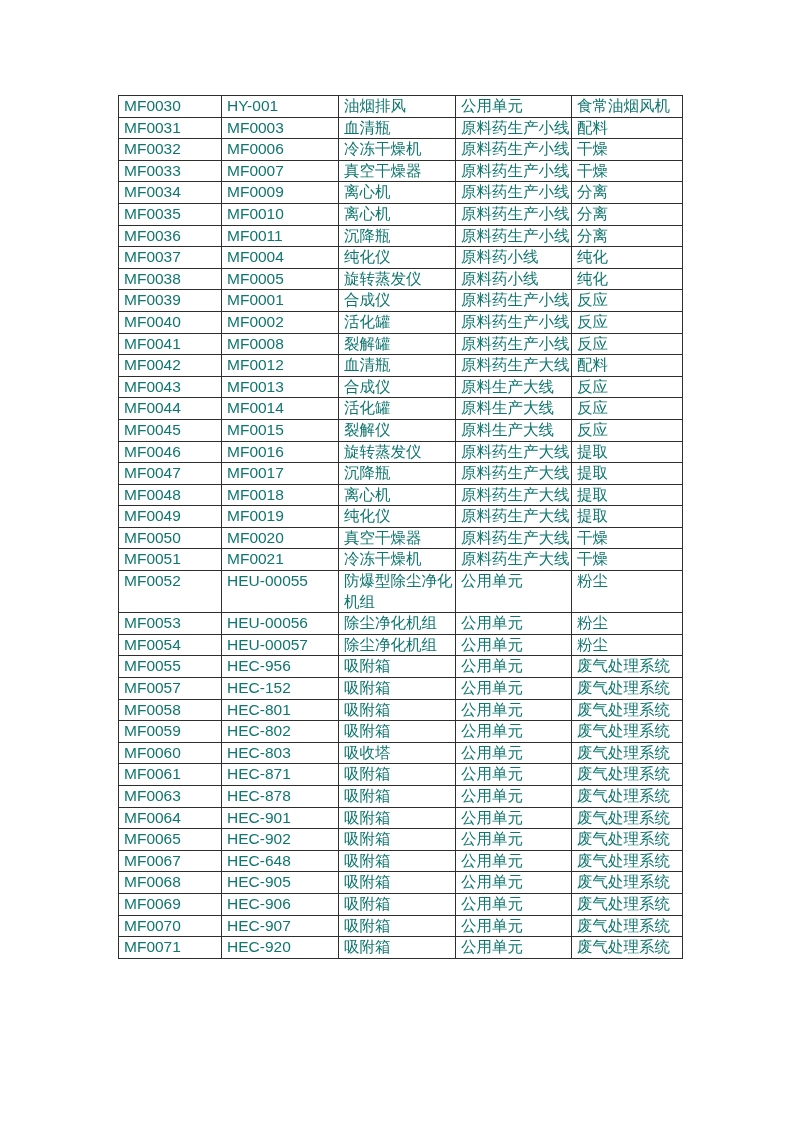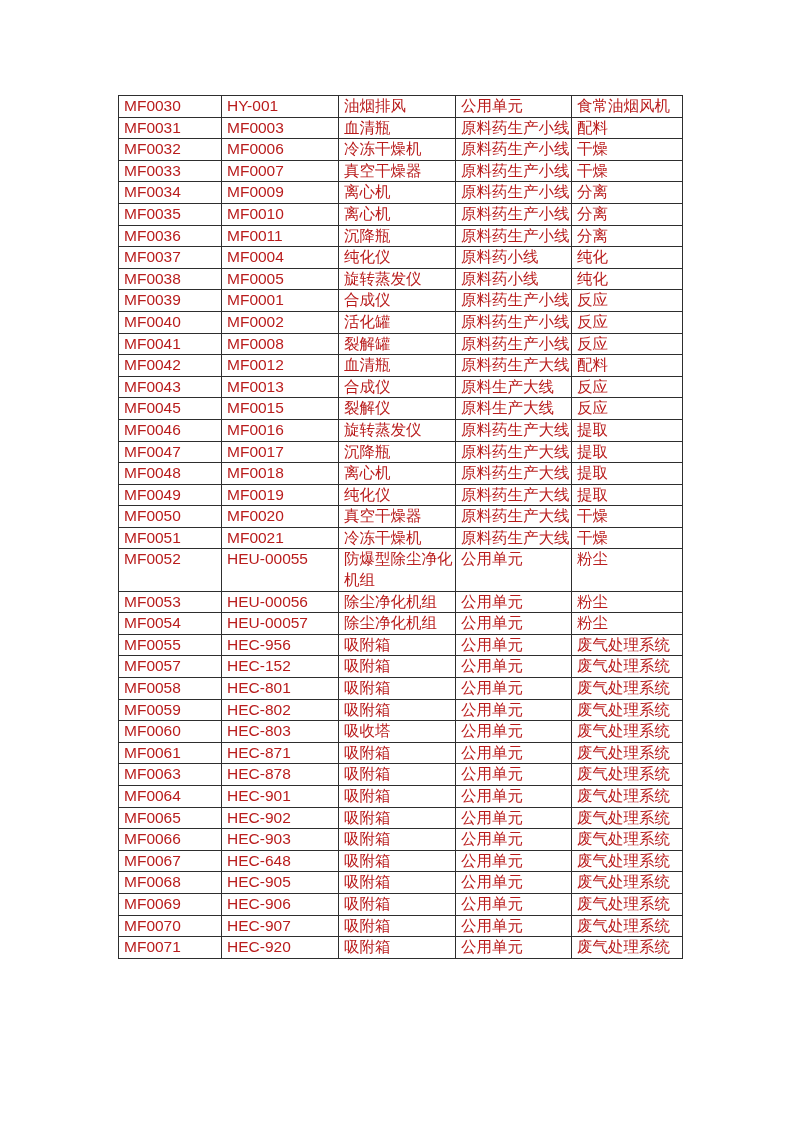--- a/index.html
+++ b/index.html
@@ -20,21 +20,21 @@
     position: absolute;
     left: 118px;
     top: 95px;
     width: 564px;
   }
   table.doc-table {
     border-collapse: collapse;
     table-layout: fixed;
     width: 564px;
     font-size: 15.5px;
-    color: #b91c1c;
+    color: #0f766e;
   }
   table.doc-table td {
     border: 1px solid #2e2e2e;
     vertical-align: top;
     padding: 0 1px 0 5px;
     height: 20.5px;
     line-height: 20.6px;
     white-space: normal;
     word-break: break-all;
     overflow: hidden;
@@ -151,20 +151,27 @@
             <td>配料</td>
           </tr>
           <tr>
             <td>MF0043</td>
             <td>MF0013</td>
             <td>合成仪</td>
             <td>原料生产大线</td>
             <td>反应</td>
           </tr>
           <tr>
+            <td>MF0044</td>
+            <td>MF0014</td>
+            <td>活化罐</td>
+            <td>原料生产大线</td>
+            <td>反应</td>
+          </tr>
+          <tr>
             <td>MF0045</td>
             <td>MF0015</td>
             <td>裂解仪</td>
             <td>原料生产大线</td>
             <td>反应</td>
           </tr>
           <tr>
             <td>MF0046</td>
             <td>MF0016</td>
             <td>旋转蒸发仪</td>
@@ -279,27 +286,20 @@
           <tr>
             <td>MF0064</td>
             <td>HEC-901</td>
             <td>吸附箱</td>
             <td>公用单元</td>
             <td>废气处理系统</td>
           </tr>
           <tr>
             <td>MF0065</td>
             <td>HEC-902</td>
-            <td>吸附箱</td>
-            <td>公用单元</td>
-            <td>废气处理系统</td>
-          </tr>
-          <tr>
-            <td>MF0066</td>
-            <td>HEC-903</td>
             <td>吸附箱</td>
             <td>公用单元</td>
             <td>废气处理系统</td>
           </tr>
           <tr>
             <td>MF0067</td>
             <td>HEC-648</td>
             <td>吸附箱</td>
             <td>公用单元</td>
             <td>废气处理系统</td>

